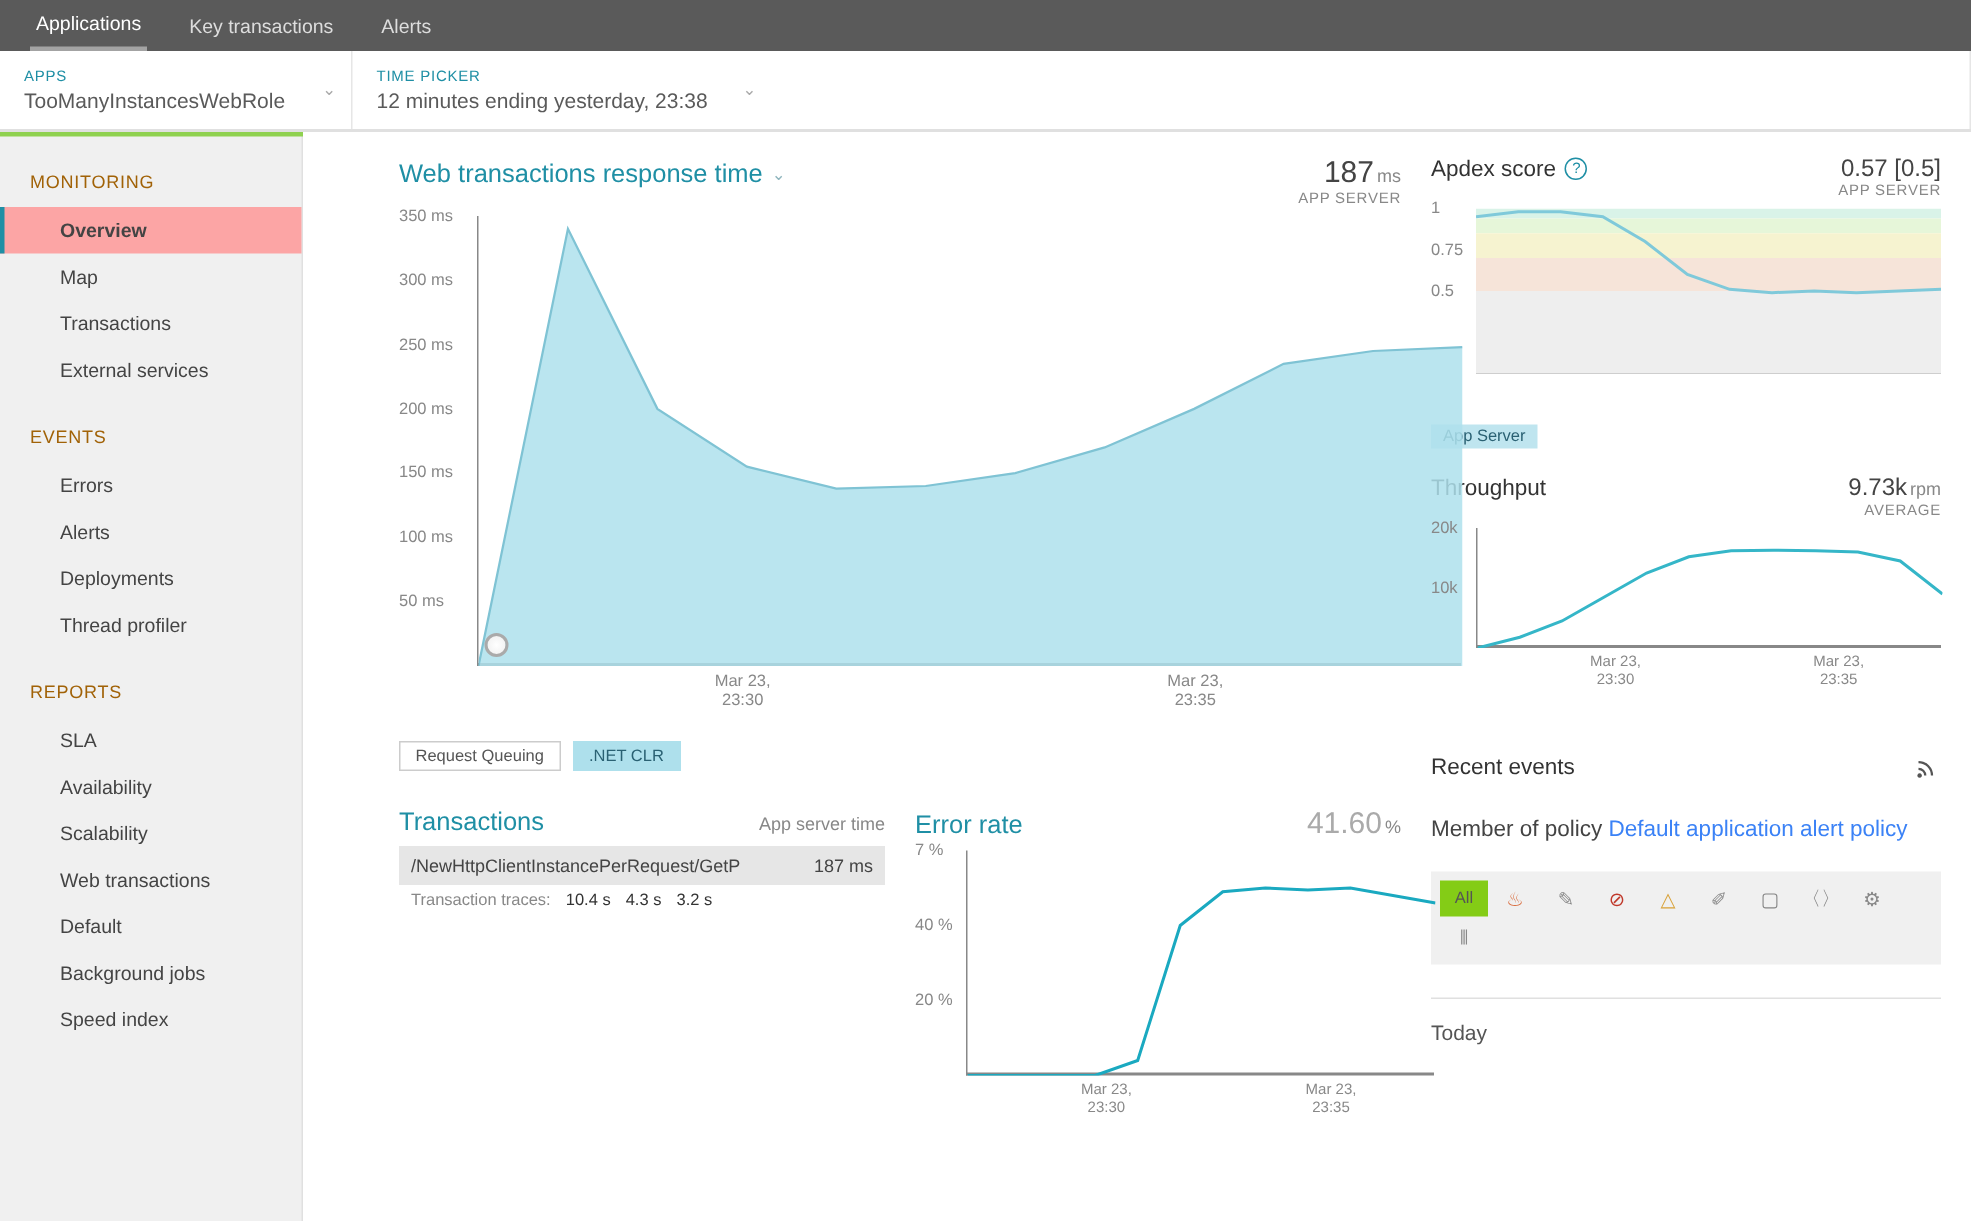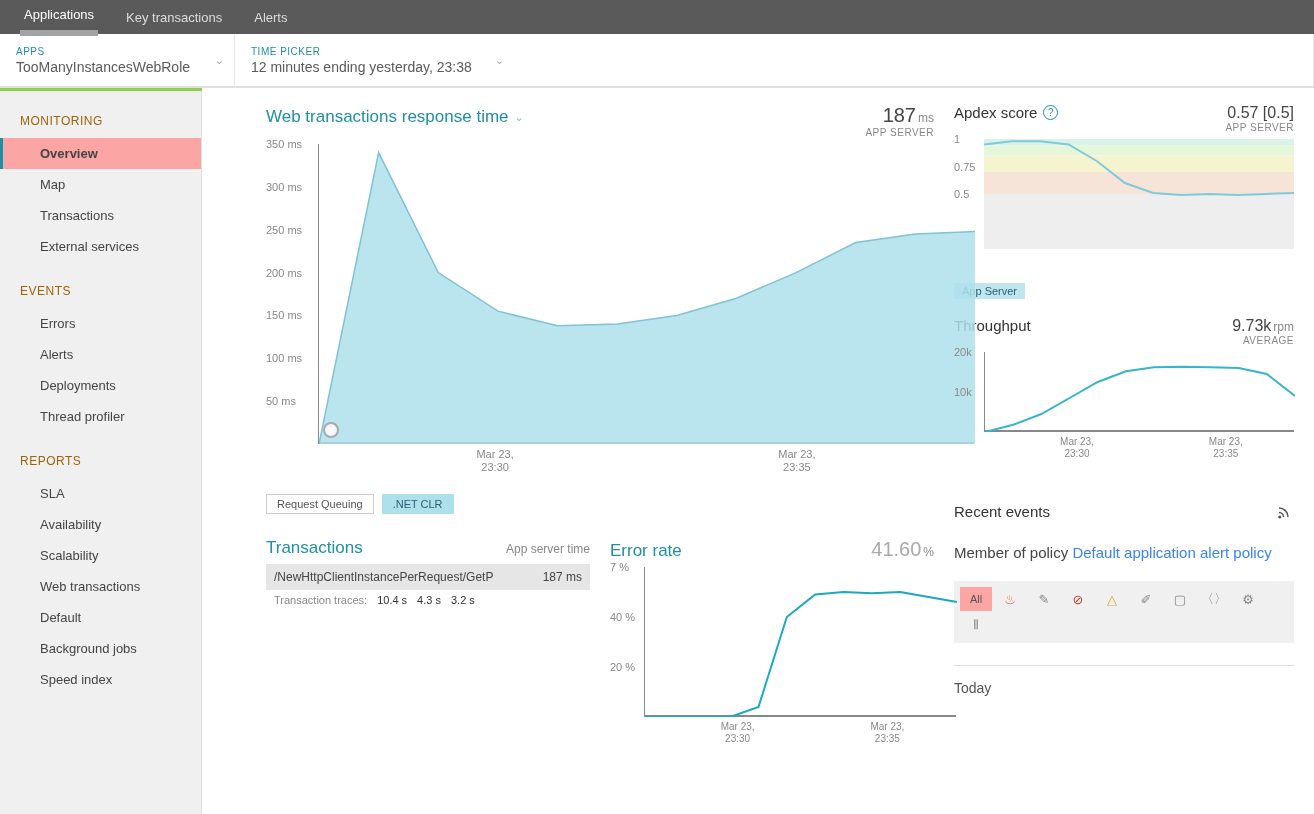--- a/index.html
+++ b/index.html
@@ -1,21 +1,21 @@
 <!DOCTYPE html>
 <html><head>
 <meta charset="utf-8">
 <style>
   * { box-sizing: border-box; margin: 0; padding: 0; }
   body { font-family: "Segoe UI", "Helvetica Neue", Arial, sans-serif; color: #2a3f4d; width: 1314px; height: 814px; overflow: hidden; background: #fff; }
 
   
   .topnav { background: #5a5a5a; height: 34px; display: flex; align-items: center; padding-left: 20px; gap: 24px; }
   .topnav .tab { color: #ddd; font-size: 13px; cursor: pointer; padding: 8px 4px; }
-  .topnav .tab.active { color: #fff; border-bottom: 6px solid #a3a3a3; }
+  .topnav .tab.active { color: #fff; border-bottom: 3px solid #a3a3a3; }
 
   
   .selectorbar { height: 54px; border-bottom: 2px solid #e0e0e0; display: flex; align-items: stretch; }
   .selectorbar .cell { padding: 8px 16px; border-right: 1px solid #e6e6e6; display: flex; flex-direction: column; justify-content: center; position: relative; }
   .selectorbar .label { font-size: 10px; letter-spacing: 0.5px; color: #1f8fa5; text-transform: uppercase; margin-bottom: 2px; }
   .selectorbar .value { font-size: 14px; color: #5a5a5a; }
   .selectorbar .chev { position: absolute; right: 10px; top: 50%; transform: translateY(-50%); color: #aaa; font-size: 11px; }
   .selectorbar .cell.apps { width: 235px; }
   .selectorbar .cell.time { flex: 1; }
   .greenbar { height: 3px; background: #8fd14f; width: 202px; position: absolute; top: 88px; left: 0; }
@@ -74,21 +74,21 @@
   .xtick2 { position: absolute; font-size: 10px; color: #888; text-align: center; width: 56px; margin-left: -28px; line-height: 1.2; }
 
   .appserver-pill { display: inline-block; background: #bfe5ef; color: #2a6173; font-size: 11px; padding: 2px 8px; margin-top: 4px; }
 
   
   .recent-header { display: flex; justify-content: space-between; align-items: center; }
   .policy-text { font-size: 15px; color: #444; margin-top: 16px; line-height: 2.2; }
   .policy-text a { color: #3b82f6; text-decoration: none; }
   .ev-icons { margin-top: 12px; background: #f0f0f0; padding: 6px; display: flex; flex-wrap: wrap; gap: 2px; }
   .ev-icons .ic { width: 32px; height: 24px; display: flex; align-items: center; justify-content: center; font-size: 13px; color: #888; border: 1px solid transparent; cursor: pointer; }
-  .ev-icons .ic.all { font-size: 11px; color: #555; background: #fca5a5; }
+  .ev-icons .ic.all { font-size: 11px; color: #555; background: #84cc16; }
   .today { margin-top: 22px; padding-top: 14px; border-top: 1px solid #e0e0e0; color: #555; font-size: 14px; }
 
   .help-circle { width: 15px; height: 15px; border: 1px solid #1f8fa5; border-radius: 50%; color: #1f8fa5; font-size: 10px; display: inline-flex; align-items: center; justify-content: center; }
   .chev-icon { font-size: 11px; color: #8fb5bd; }
   .rss { width: 18px; height: 18px; }
   .throughput-card, .apdex-card, .recent-card { margin-bottom: 18px; }
 </style>
 </head>
 <body>
 

